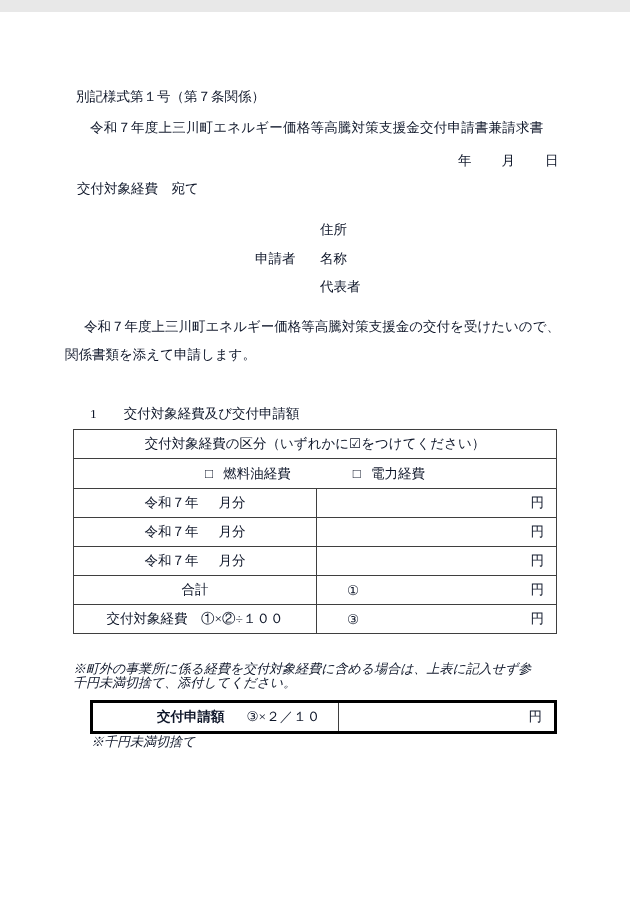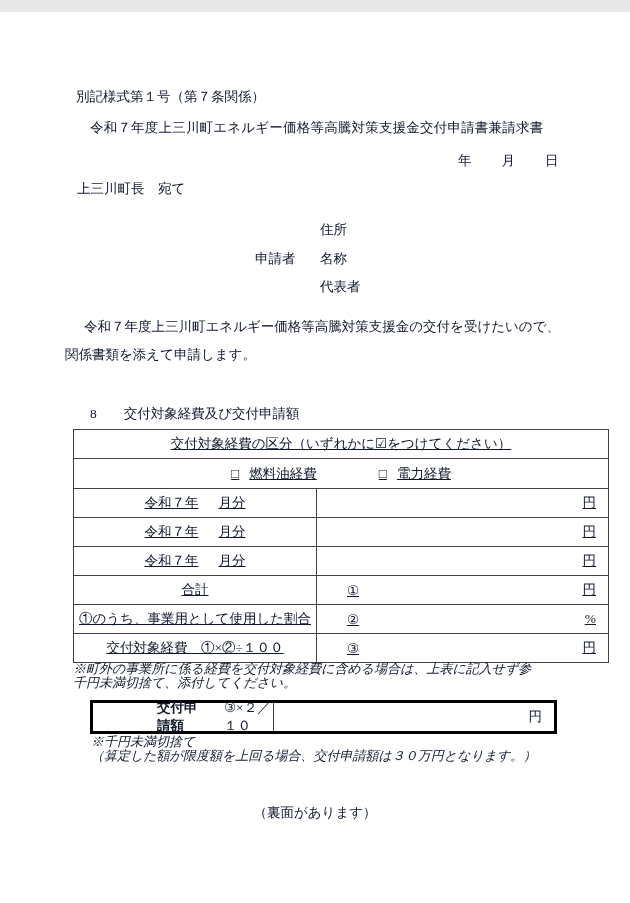--- a/index.html
+++ b/index.html
@@ -8,22 +8,22 @@
     background:#ffffff; color:#0f172a;
     font-family:"Liberation Serif","DejaVu Serif",serif;
     font-size:13.5px;
   }
   .abs { position:absolute; white-space:nowrap; }
   .title-line { letter-spacing:0.2px; }
   .date-line { display:flex; gap:30px; }
 
   
   .etable {
-    position:absolute; left:73px; top:417px; width:536px;
-    border:1px solid #3f3f3f; box-sizing:border-box; background:#fff;text-decoration:underline;
+    position:absolute; left:73px; top:417px; width:484px;
+    border:1px solid #3f3f3f; box-sizing:border-box; background:#fff;
   }
   .trow { display:flex; align-items:center; border-top:1px solid #3f3f3f; box-sizing:border-box; }
   .trow:first-child { border-top:none; }
   .h28 { height:28px; } .h29 { height:29px; } .h30 { height:30px; }
   .rspan { justify-content:center; }
   .checks { gap:62px; }
   .chk { display:flex; align-items:center; gap:10px; }
   .cell-l {
     width:243px; height:100%; display:flex; align-items:center; justify-content:center;
     border-right:1px solid #3f3f3f; box-sizing:border-box;
@@ -34,21 +34,21 @@
   }
   .month-blank { display:inline-block; width:20px; }
   .mgap { display:inline-block; width:6px; }
 
   
   .rtable {
     position:absolute; left:90px; top:688px; width:467px; height:34px;
     border:3px solid #000; box-sizing:border-box; display:flex; background:#fff;
   }
   .rt-left {
-    width:181px; height:100%; display:flex; align-items:center;
+    width:246px; height:100%; display:flex; align-items:center;
     border-right:1px solid #3f3f3f; box-sizing:border-box;
     padding-left:64px; gap:22px;
   }
   .rt-left .req-label { font-weight:bold; }
   .rt-right {
     flex:1; height:100%; display:flex; align-items:center; justify-content:flex-end;
     padding-right:12px; box-sizing:border-box;
   }
 
   .note { position:absolute; font-size:13px; line-height:14px; white-space:nowrap;font-style:italic; }
@@ -62,31 +62,31 @@
   <div class="abs" style="left:76px; top:76px;">別記様式第１号（第７条関係）</div>
 
   <div class="abs title-line" style="left:90px; top:107px;">令和７年度上三川町エネルギー価格等高騰対策支援金交付申請書兼請求書</div>
 
   <div class="abs date-line" style="left:458px; top:140px;">
     <span>年</span>
     <span>月</span>
     <span>日</span>
   </div>
 
-  <div class="abs" style="left:77px; top:168px;">上三川町長　宛て</div>
+  <div class="abs" style="left:77px; top:168px;">交付対象経費　宛て</div>
 
   <div class="abs" style="left:255px; top:238px;">申請者</div>
   <div class="abs" style="left:320px; top:209px;">住所</div>
   <div class="abs" style="left:320px; top:238px;">名称</div>
   <div class="abs" style="left:320px; top:266px;text-align:right;">代表者</div>
 
   <div class="abs" style="left:84px; top:306px;">令和７年度上三川町エネルギー価格等高騰対策支援金の交付を受けたいので、</div>
   <div class="abs" style="left:65px; top:334px;">関係書類を添えて申請します。</div>
 
-  <div class="abs" style="left:90px; top:393px;">8　　交付対象経費及び交付申請額</div>
+  <div class="abs" style="left:90px; top:393px;">1　　交付対象経費及び交付申請額</div>
 
   <div class="etable">
 
     <div class="trow h28 rspan">
       <span>交付対象経費の区分（いずれかに☑をつけてください）</span>
     </div>
 
     <div class="trow h30 rspan checks">
       <span class="chk">
         <span>□</span>
@@ -137,29 +137,20 @@
     <div class="trow h29">
       <div class="cell-l">
         <span>合計</span>
       </div>
       <div class="cell-r">
         <span>①</span>
         <span>円</span>
       </div>
     </div>
 
-    <div class="trow h29">
-      <div class="cell-l">
-        <span>①のうち、事業用として使用した割合</span>
-      </div>
-      <div class="cell-r">
-        <span>②</span>
-        <span>%</span>
-      </div>
-    </div>
 
     <div class="trow h29">
       <div class="cell-l">
         <span>交付対象経費　①×②÷１００</span>
       </div>
       <div class="cell-r">
         <span>③</span>
         <span>円</span>
       </div>
     </div>
@@ -177,18 +168,16 @@
     </div>
     <div class="rt-right">
       <span></span>
       <span class="mgap"></span>
       <span>円</span>
     </div>
   </div>
 
   <div class="note" style="left:91px; top:723px;">
     <div>※千円未満切捨て</div>
-    <div>（算定した額が限度額を上回る場合、交付申請額は３０万円となります。）</div>
   </div>
 
-  <div class="footer-note">（裏面があります）</div>
 
 </div>
 
 </body></html>

